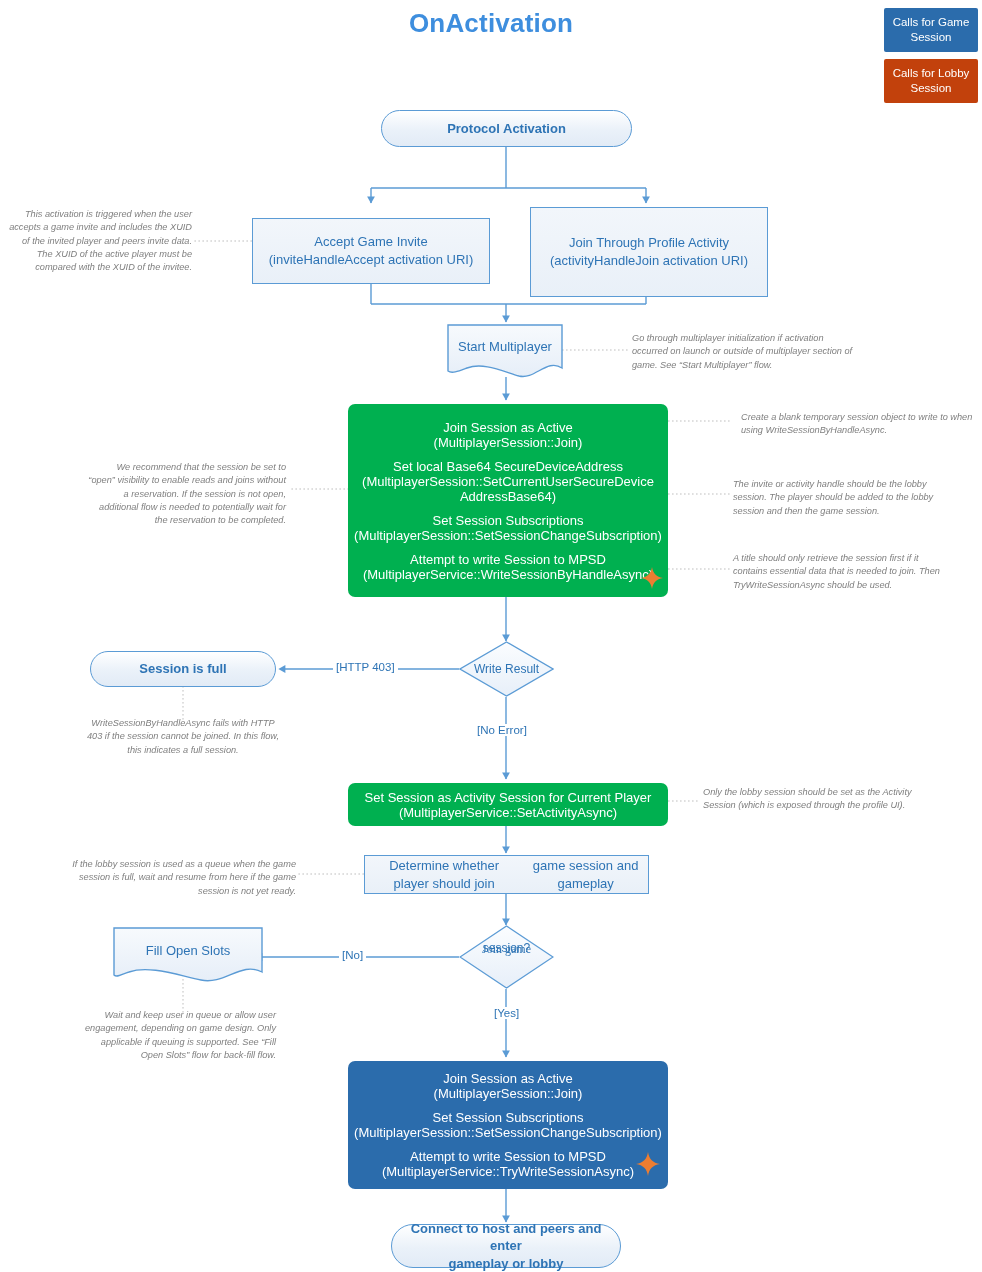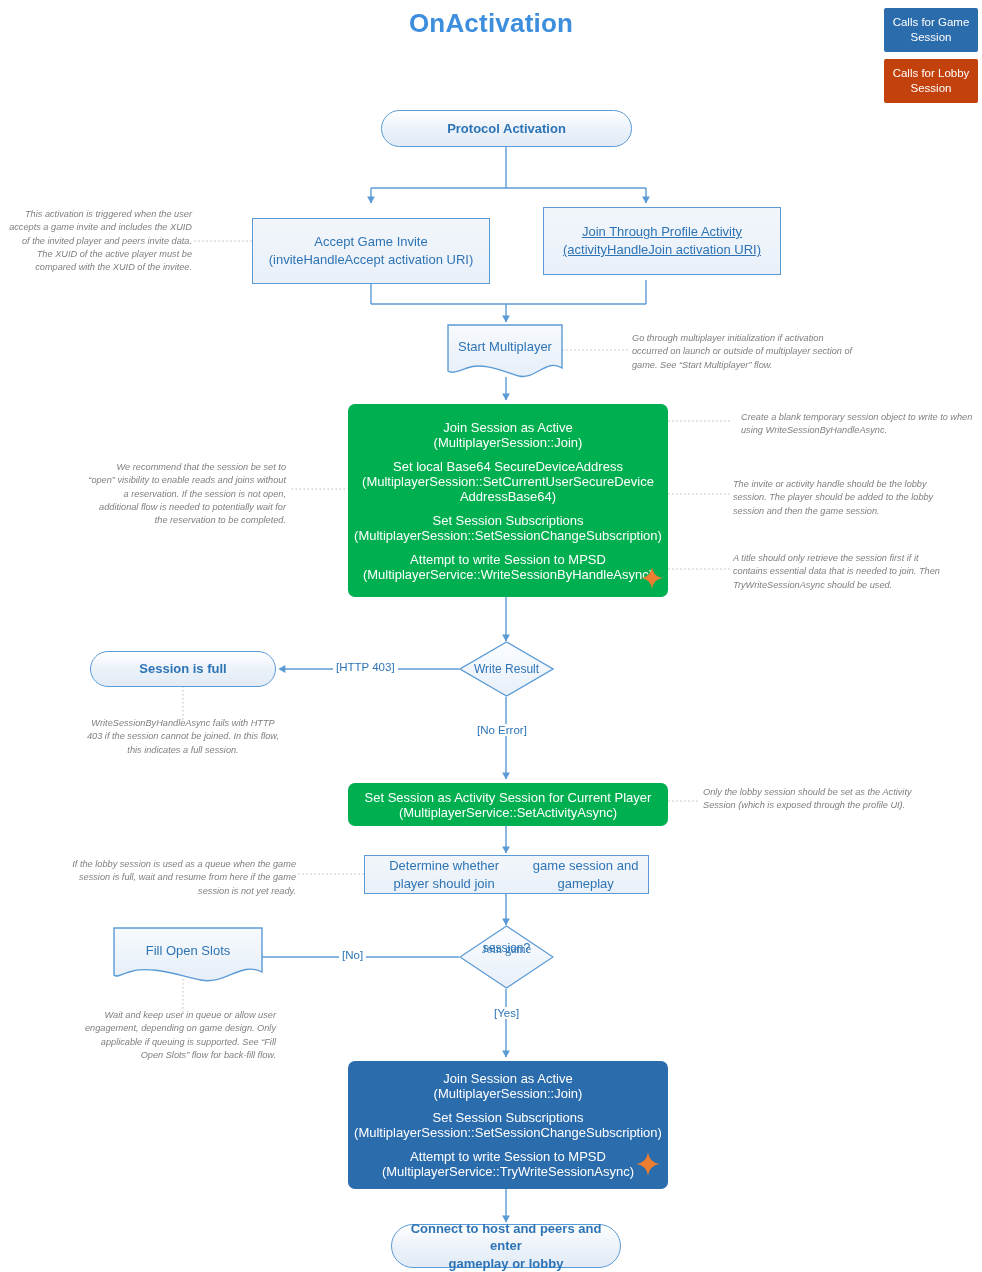--- a/index.html
+++ b/index.html
@@ -223,21 +223,21 @@
 
   <div class="node terminator" style="left:381px;top:110px;width:251px;height:37px;">
     <span class="txt">Protocol Activation</span>
   </div>
 
   <div class="node process-light" style="left:252px;top:207px;width:238px;height:66px;flex-direction:column;margin-top:11px;">
     <span class="txt">Accept Game Invite</span>
     <span class="txt">(inviteHandleAccept activation URI)</span>
   </div>
 
-  <div class="node process-light" style="left:543px;top:207px;width:238px;height:68px;flex-direction:column;text-decoration:underline;">
+  <div class="node process-light" style="left:530px;top:207px;width:238px;height:90px;flex-direction:column;">
     <span class="txt">Join Through Profile Activity</span>
     <span class="txt">(activityHandleJoin activation URI)</span>
   </div>
 
   <div class="docshape" style="left:447px;top:324px;width:116px;height:54px;">
     <svg width="116" height="54" viewBox="0 0 116 54">
       <path d="M1,1 L115,1 L115,44 C100,34 88,56 72,52 C55,47 36,38 20,44 C12,47 5,50 1,47 Z" fill="url(#docgrad)" stroke="#5b9bd5" stroke-width="1.4"></path>
       <defs>
         <linearGradient id="docgrad" x1="0" y1="0" x2="0" y2="1">
           <stop offset="0%" stop-color="#f7fafd"></stop>

